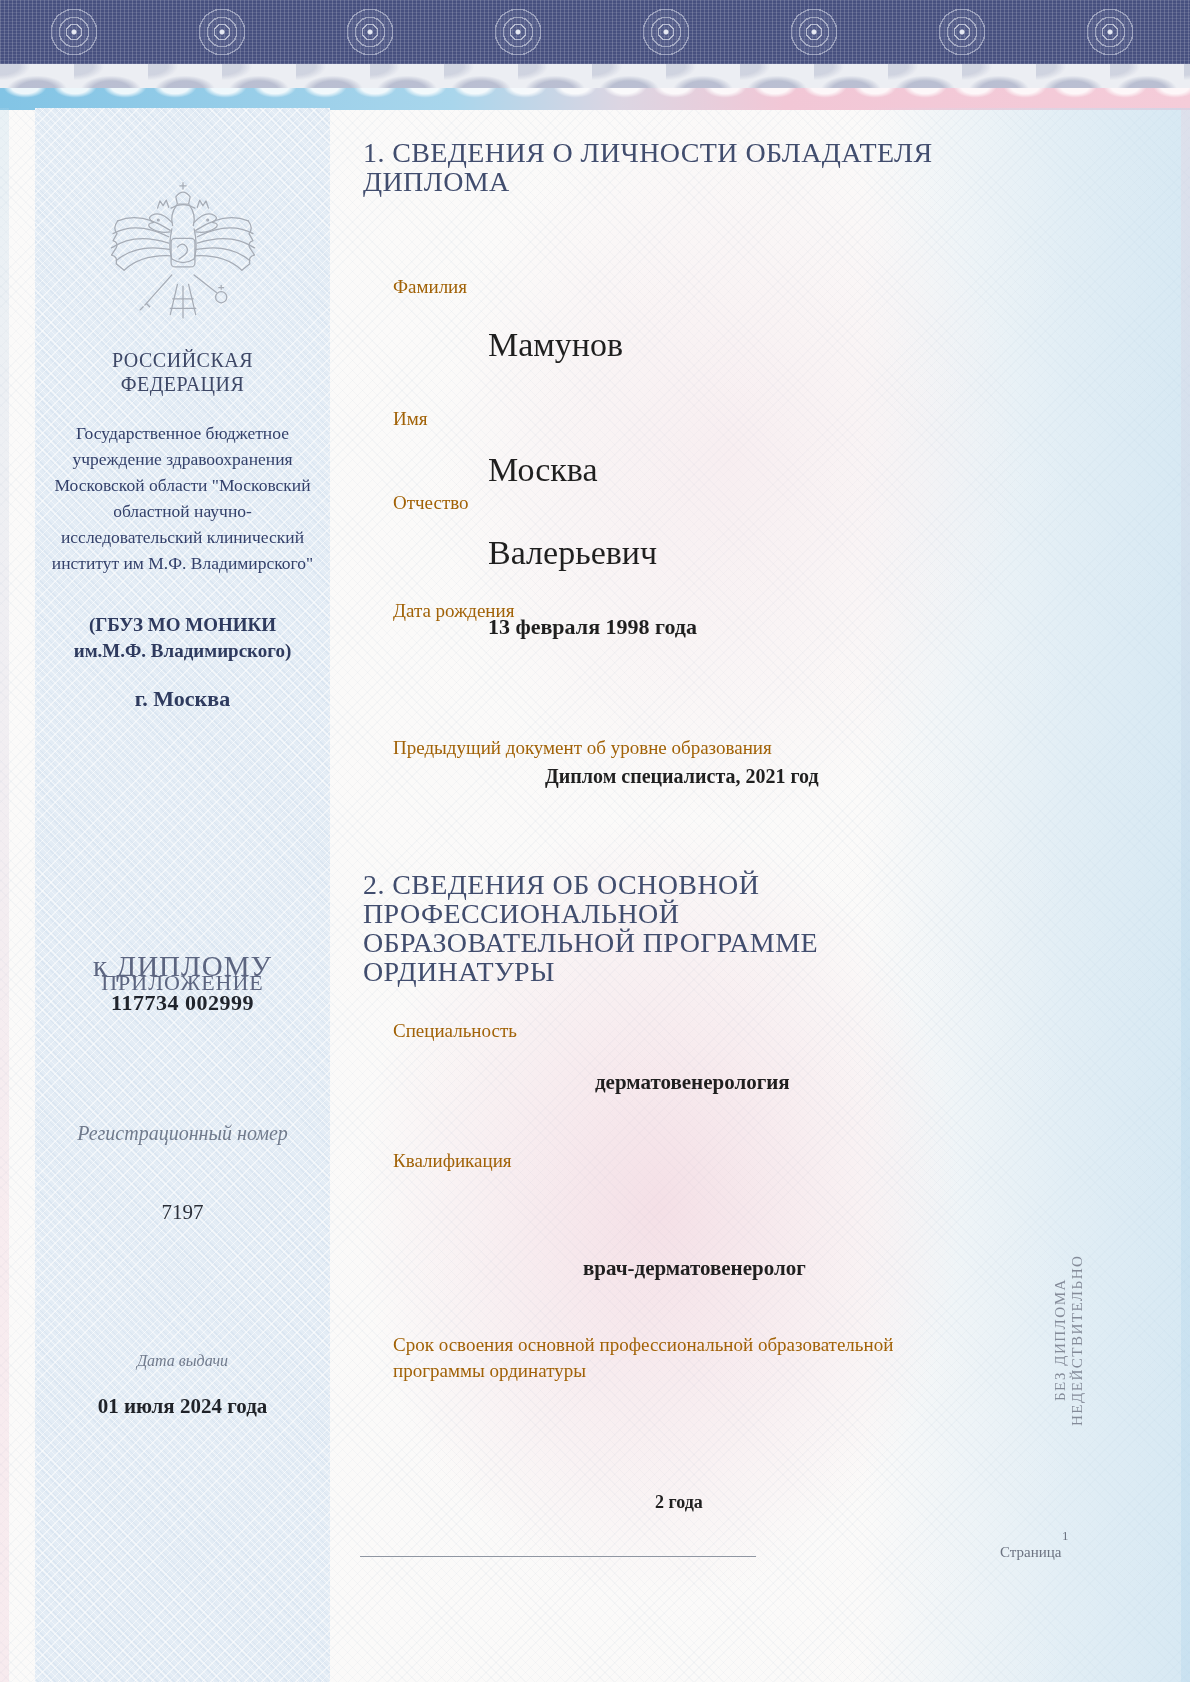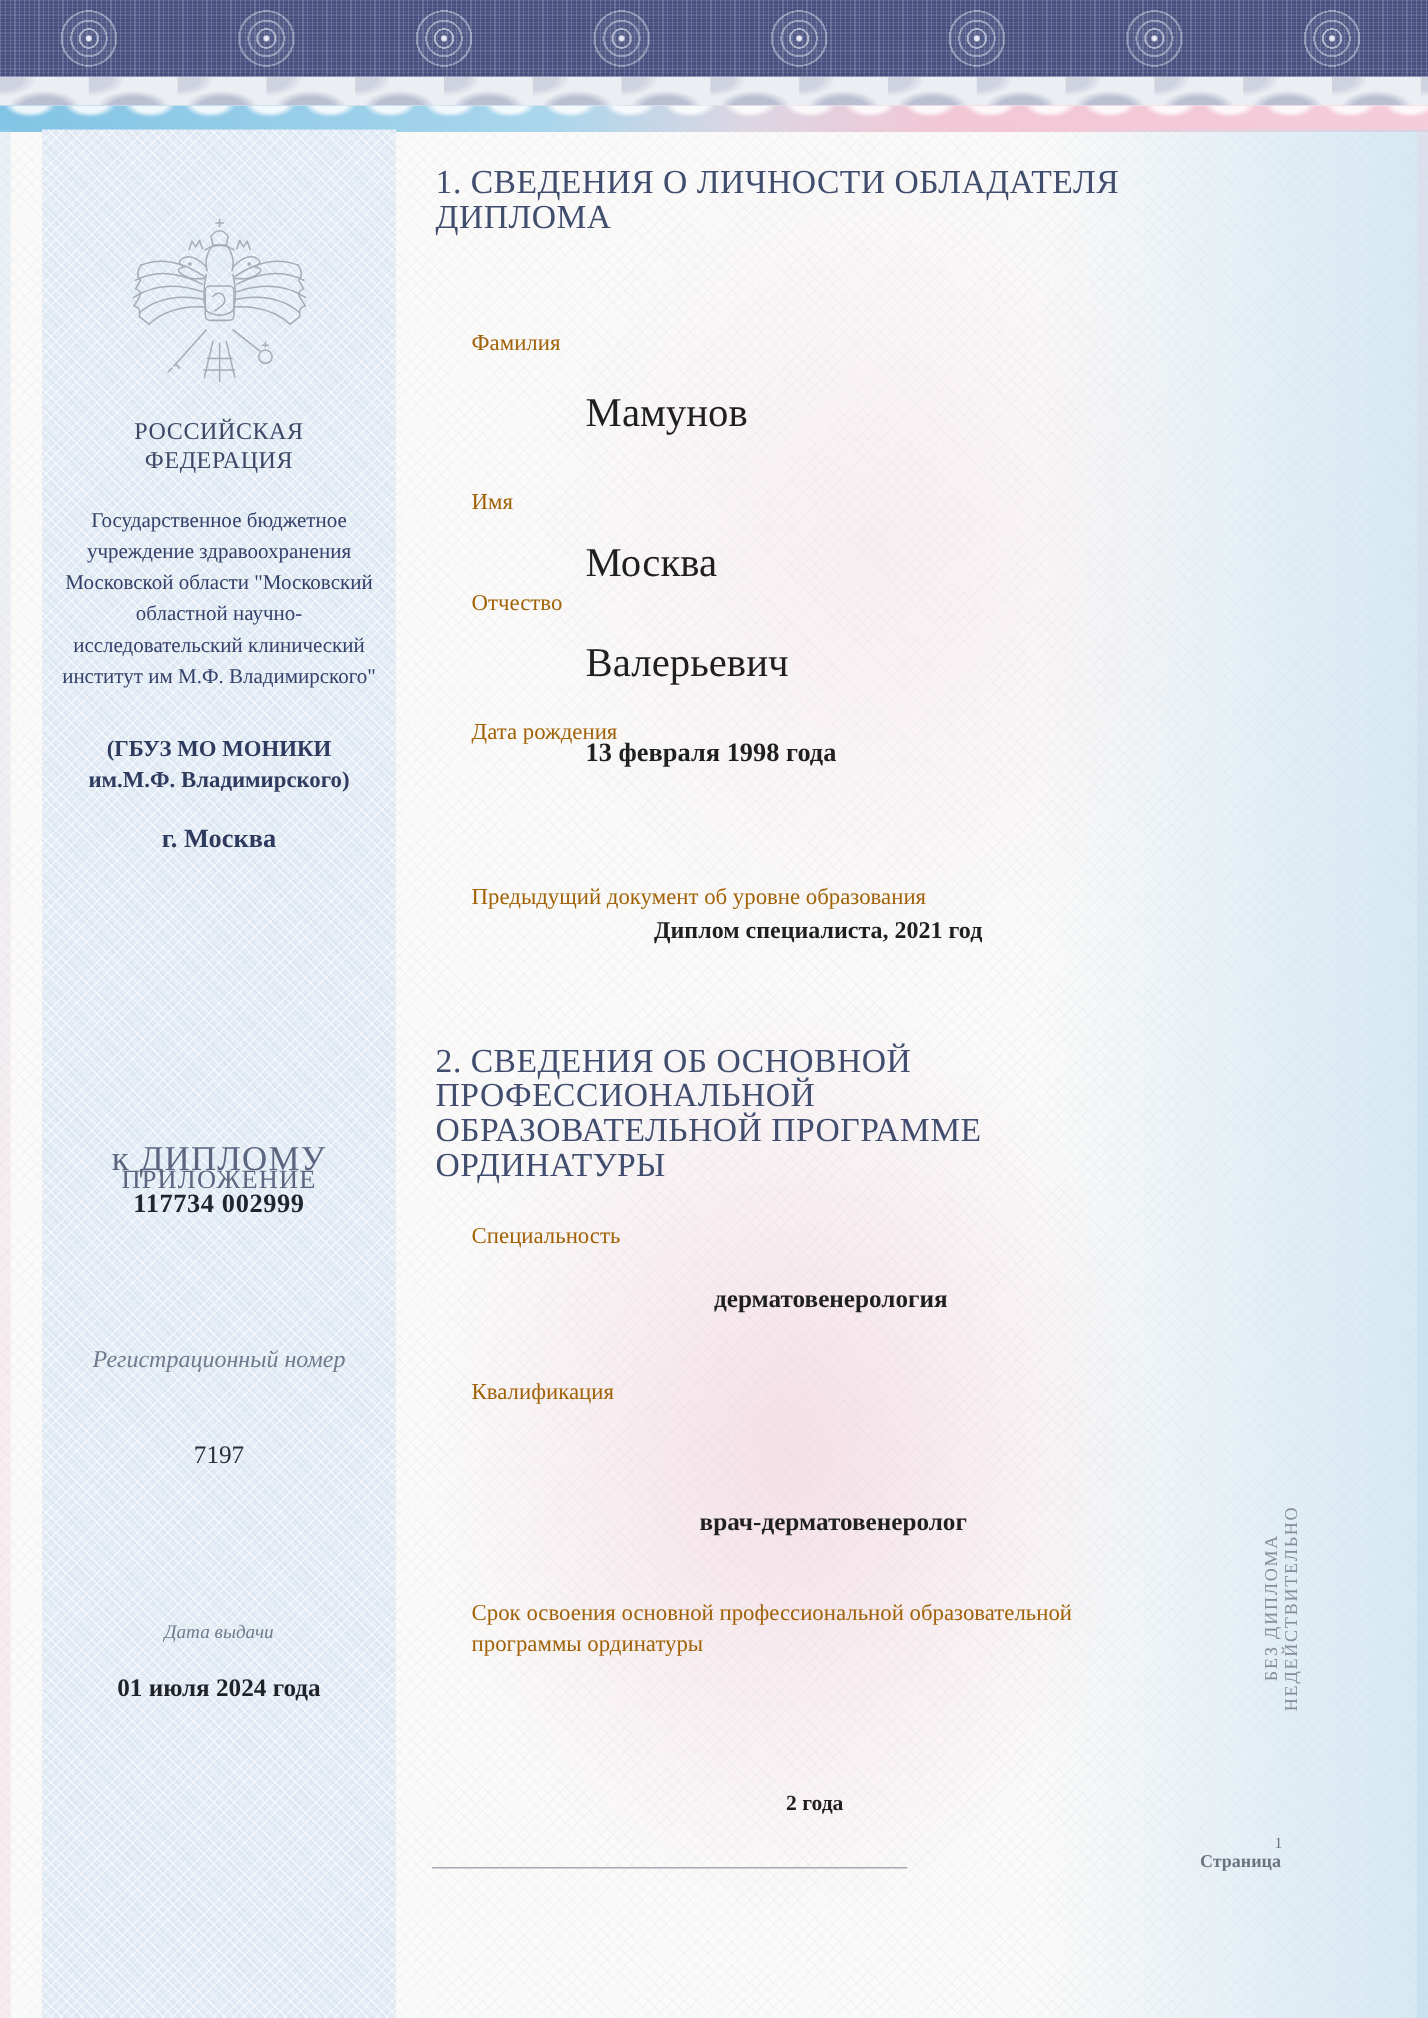--- a/index.html
+++ b/index.html
@@ -111,21 +111,21 @@
   .f-dur-l{left:3px;top:1224px;width:520px;line-height:26px;}
   .f-dur-v{left:295px;top:1349px;font-size:18px;margin-top:35px;}
   .bottom-rule{left:0;top:1448px;width:396px;border-top:1px solid #8f96a2;height:0;}
   
   .security-text{
     position:absolute;left:1052px;top:1210px;height:260px;width:30px;
     writing-mode:vertical-rl;transform:rotate(180deg);
     font-size:15px;color:#848b99;letter-spacing:1.5px;text-align:center;
   }
   .page-num{position:absolute;left:1062px;top:1528px;font-size:13px;color:#6b7280;}
-  .page-label{position:absolute;left:1000px;top:1544px;font-size:15px;color:#6b7280;font-weight:bold;}
+  .page-label{position:absolute;left:1000px;top:1544px;font-size:15px;color:#6b7280;}
   
   .edge-left{position:absolute;left:0;top:108px;width:9px;height:1574px;
     background:linear-gradient(180deg, rgba(180,215,235,.5), rgba(240,200,214,.55) 70%, rgba(240,200,214,.6));
     opacity:.5;}
   .edge-right{position:absolute;right:0;top:108px;width:9px;height:1574px;
     background:linear-gradient(180deg, rgba(240,200,214,.5), rgba(175,212,235,.6) 55%, rgba(175,212,235,.65));
     opacity:.5;}
 </style>
 </head>
 <body>

